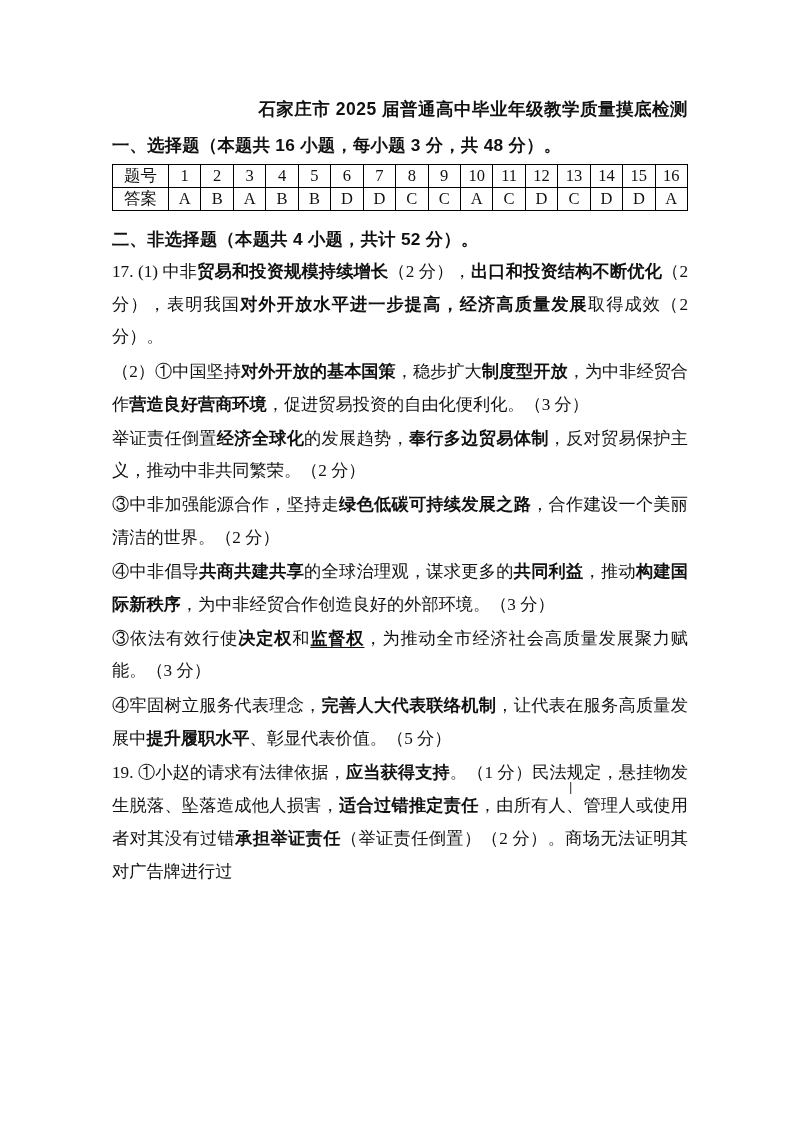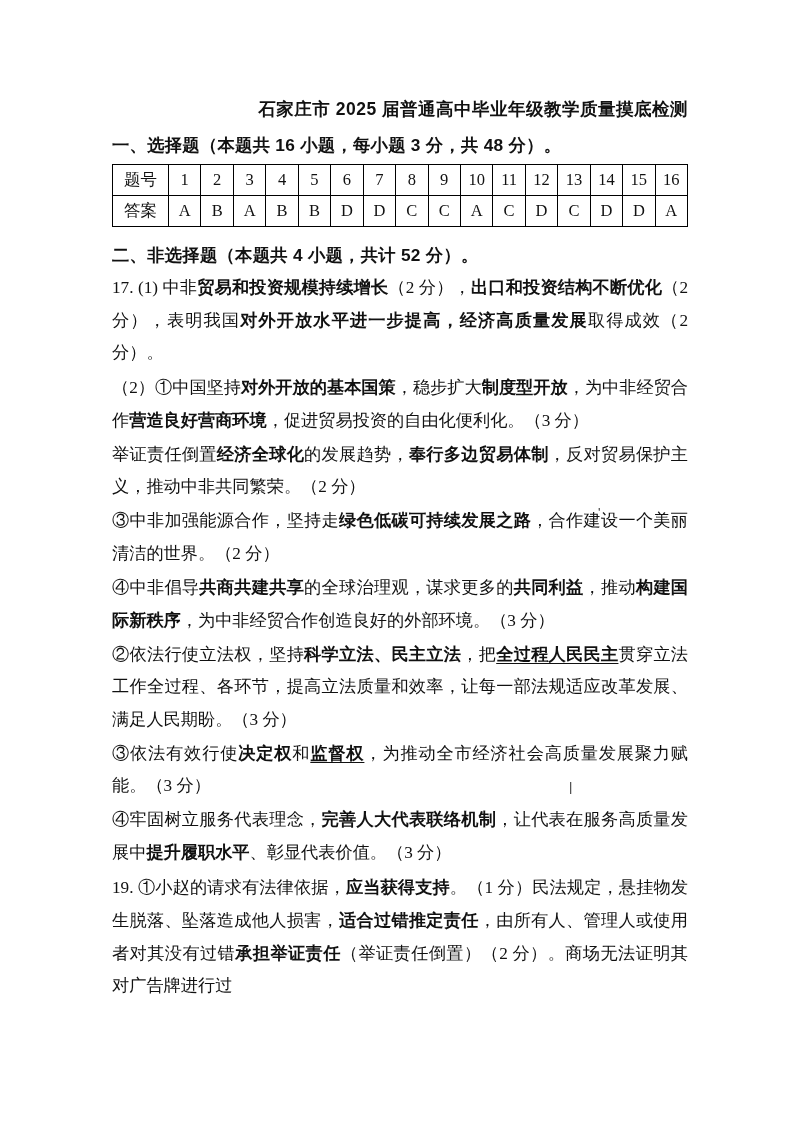--- a/index.html
+++ b/index.html
@@ -46,21 +46,21 @@
     border-collapse: collapse;
     width: 576px;
     table-layout: fixed;
     margin: 2px 0 8px 0;
   }
   table.answers th, table.answers td {
     border: 1.6px solid #000;
     text-align: center;
     vertical-align: middle;
     font-size: 16.5px;
-    height: 31px;
+    height: 23px;
     padding: 0;
     font-weight: normal;
   }
   table.answers th.rowhead {
     width: 56px;
     font-size: 16.5px;
   }
   .body-text { margin: 0; }
   .para {
     font-size: 17.2px;
@@ -141,19 +141,18 @@
     </table>
 
     <div class="sec-heading second">二、非选择题（本题共 4 小题，共计 52 分）。</div>
 
     <div class="body-text">
         <div class="para"><span>17. (1) 中非</span><span class="b">贸易和投资规模持续增长</span><span>（2 分），</span><span class="b">出口和投资结构不断优化</span><span>（2 分），表明我国</span><span class="b">对外开放水平进一步提高，经济高质量发展</span><span>取得成效（2 分）。</span></div>
         <div class="para"><span>（2）①中国坚持</span><span class="b">对外开放的基本国策</span><span>，稳步扩大</span><span class="b">制度型开放</span><span>，为中非经贸合作</span><span class="b">营造良好营商环境</span><span>，促进贸易投资的自由化便利化。（3 分）</span></div>
         <div class="para"><span>举证责任倒置</span><span class="b">经济全球化</span><span>的发展趋势，</span><span class="b">奉行多边贸易体制</span><span>，反对贸易保护主义，推动中非共同繁荣。（2 分）</span></div>
         <div class="para"><span>③中非加强能源合作，坚持走</span><span class="b">绿色低碳可持续发展之路</span><span>，合作建设一个美丽清洁的世界。（2 分）</span></div>
         <div class="para"><span>④中非倡导</span><span class="b">共商共建共享</span><span>的全球治理观，谋求更多的</span><span class="b">共同利益</span><span>，推动</span><span class="b">构建国际新秩序</span><span>，为中非经贸合作创造良好的外部环境。（3 分）</span></div>
-        <div class="para"><span>②依法行使立法权，坚持</span><span class="b">科学立法、民主立法</span><span>，把</span><span class="b u">全过程人民民主</span><span>贯穿立法工作全过程、各环节，提高立法质量和效率，让每一部法规适应改革发展、满足人民期盼。（3 分）</span></div>
         <div class="para"><span>③依法有效行使</span><span class="b">决定权</span><span>和</span><span class="b u">监督权</span><span>，为推动全市经济社会高质量发展聚力赋能。（3 分）</span></div>
-        <div class="para"><span>④牢固树立服务代表理念，</span><span class="b">完善人大代表联络机制</span><span>，让代表在服务高质量发展中</span><span class="b">提升履职水平</span><span>、彰显代表价值。（3 分）</span></div>
+        <div class="para"><span>④牢固树立服务代表理念，</span><span class="b">完善人大代表联络机制</span><span>，让代表在服务高质量发展中</span><span class="b">提升履职水平</span><span>、彰显代表价值。（5 分）</span></div>
         <div class="para"><span>19. ①小赵的请求有法律依据，</span><span class="b">应当获得支持</span><span>。（1 分）民法规定，悬挂物发生脱落、坠落造成他人损害，</span><span class="b">适合过错推定责任</span><span>，由所有人、管理人或使用者对其没有过错</span><span class="b">承担举证责任</span><span>（举证责任倒置）（2 分）。商场无法证明其对广告牌进行过</span></div>
       </div>
   </div>
 </div>
 
 </body></html>

